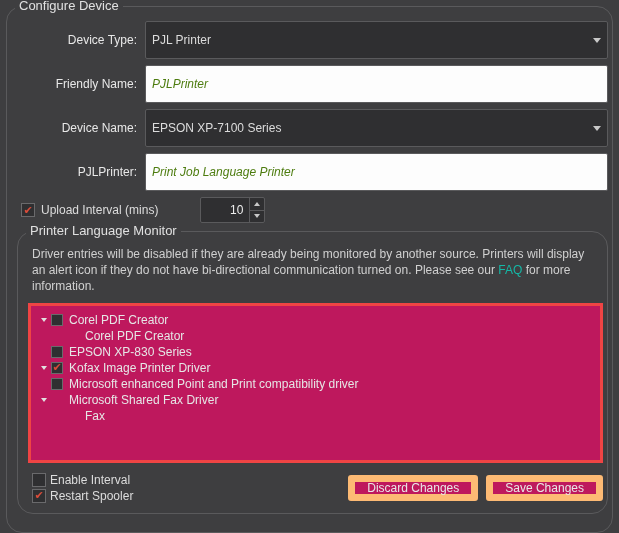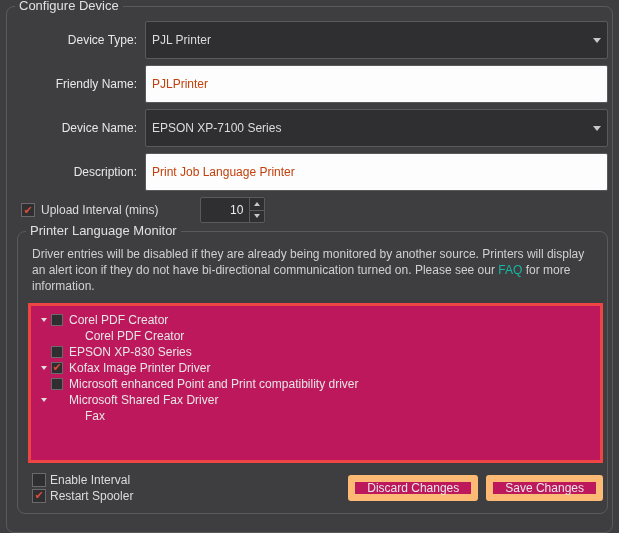--- a/index.html
+++ b/index.html
@@ -8,21 +8,21 @@
     font-family: "Segoe UI", Tahoma, sans-serif;
     font-size: 12px;
     color: #dcdcdc;
     width: 619px;
     height: 533px;
     overflow: hidden;
     padding: 6px;
   }
   .group {
     border: 1px solid #5a5a5c;
-    border-radius: 8px;
+    border-radius: 16px;
     position: relative;
     padding: 14px 4px 10px 10px;
     margin-bottom: 8px;
   }
   .group-title {
     position: absolute;
     top: -9px;
     left: 8px;
     background: #3e3e40;
     padding: 0 4px;
@@ -51,21 +51,22 @@
     color: #dcdcdc;
     padding: 0 6px;
     border-radius: 2px;
     font-size: 12px;
     display: flex;
     align-items: center;
     justify-content: space-between;
   }
   .text-input.light {
     background: #fdfdfd;
-    color: #c2410c;
+    color: #4d7c0f;
+    font-style: italic;
   }
   .select-caret {
     width: 0; height: 0;
     border-left: 4px solid transparent;
     border-right: 4px solid transparent;
     border-top: 5px solid #c8c8c8;
   }
   .checkbox {
     width: 14px; height: 14px;
     border: 1px solid #6a6a6c;
@@ -227,21 +228,21 @@
     <div class="form-label">Device Name:</div>
     <div class="form-control">
       <div class="select">
         <span>EPSON XP-7100 Series</span>
         <span class="select-caret"></span>
       </div>
     </div>
   </div>
 
   <div class="form-row">
-    <div class="form-label">Description:</div>
+    <div class="form-label">PJLPrinter:</div>
     <div class="form-control">
       <div class="text-input light">
         <span>Print Job Language Printer</span>
       </div>
     </div>
   </div>
 
   <div class="upload-row">
     <span class="checkbox checked"></span>
     <span class="upload-label">Upload Interval (mins)</span>

